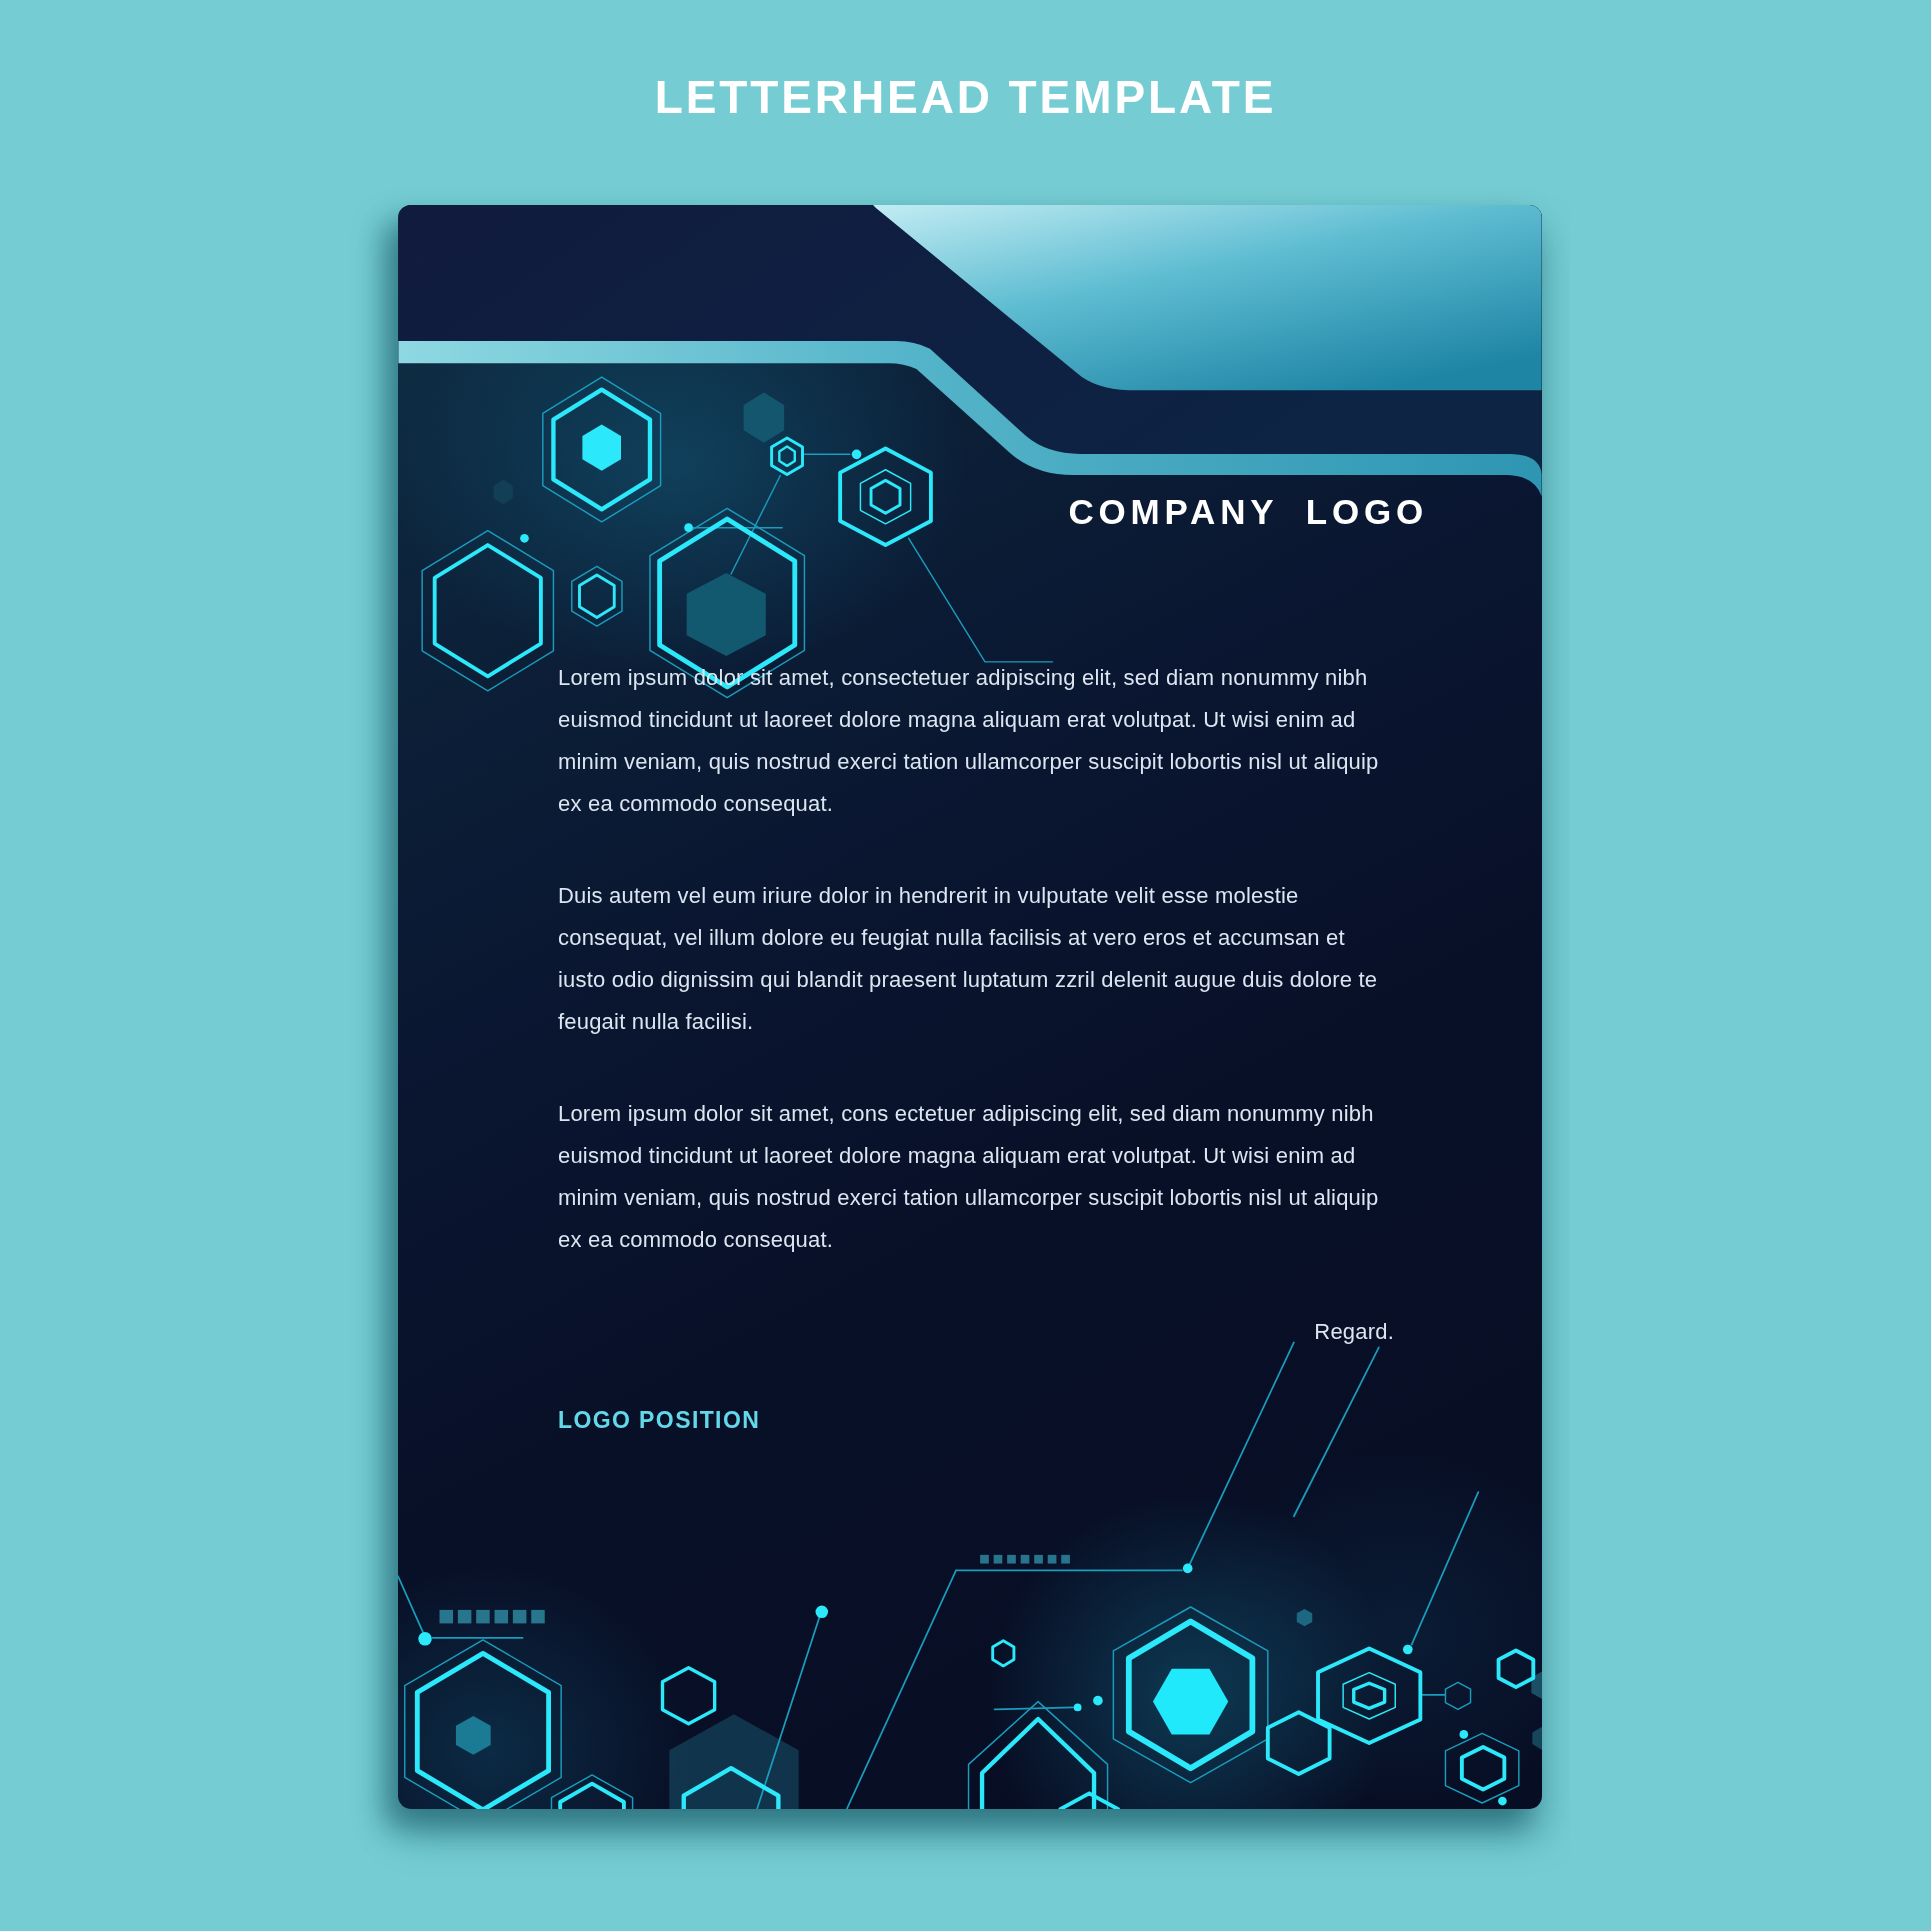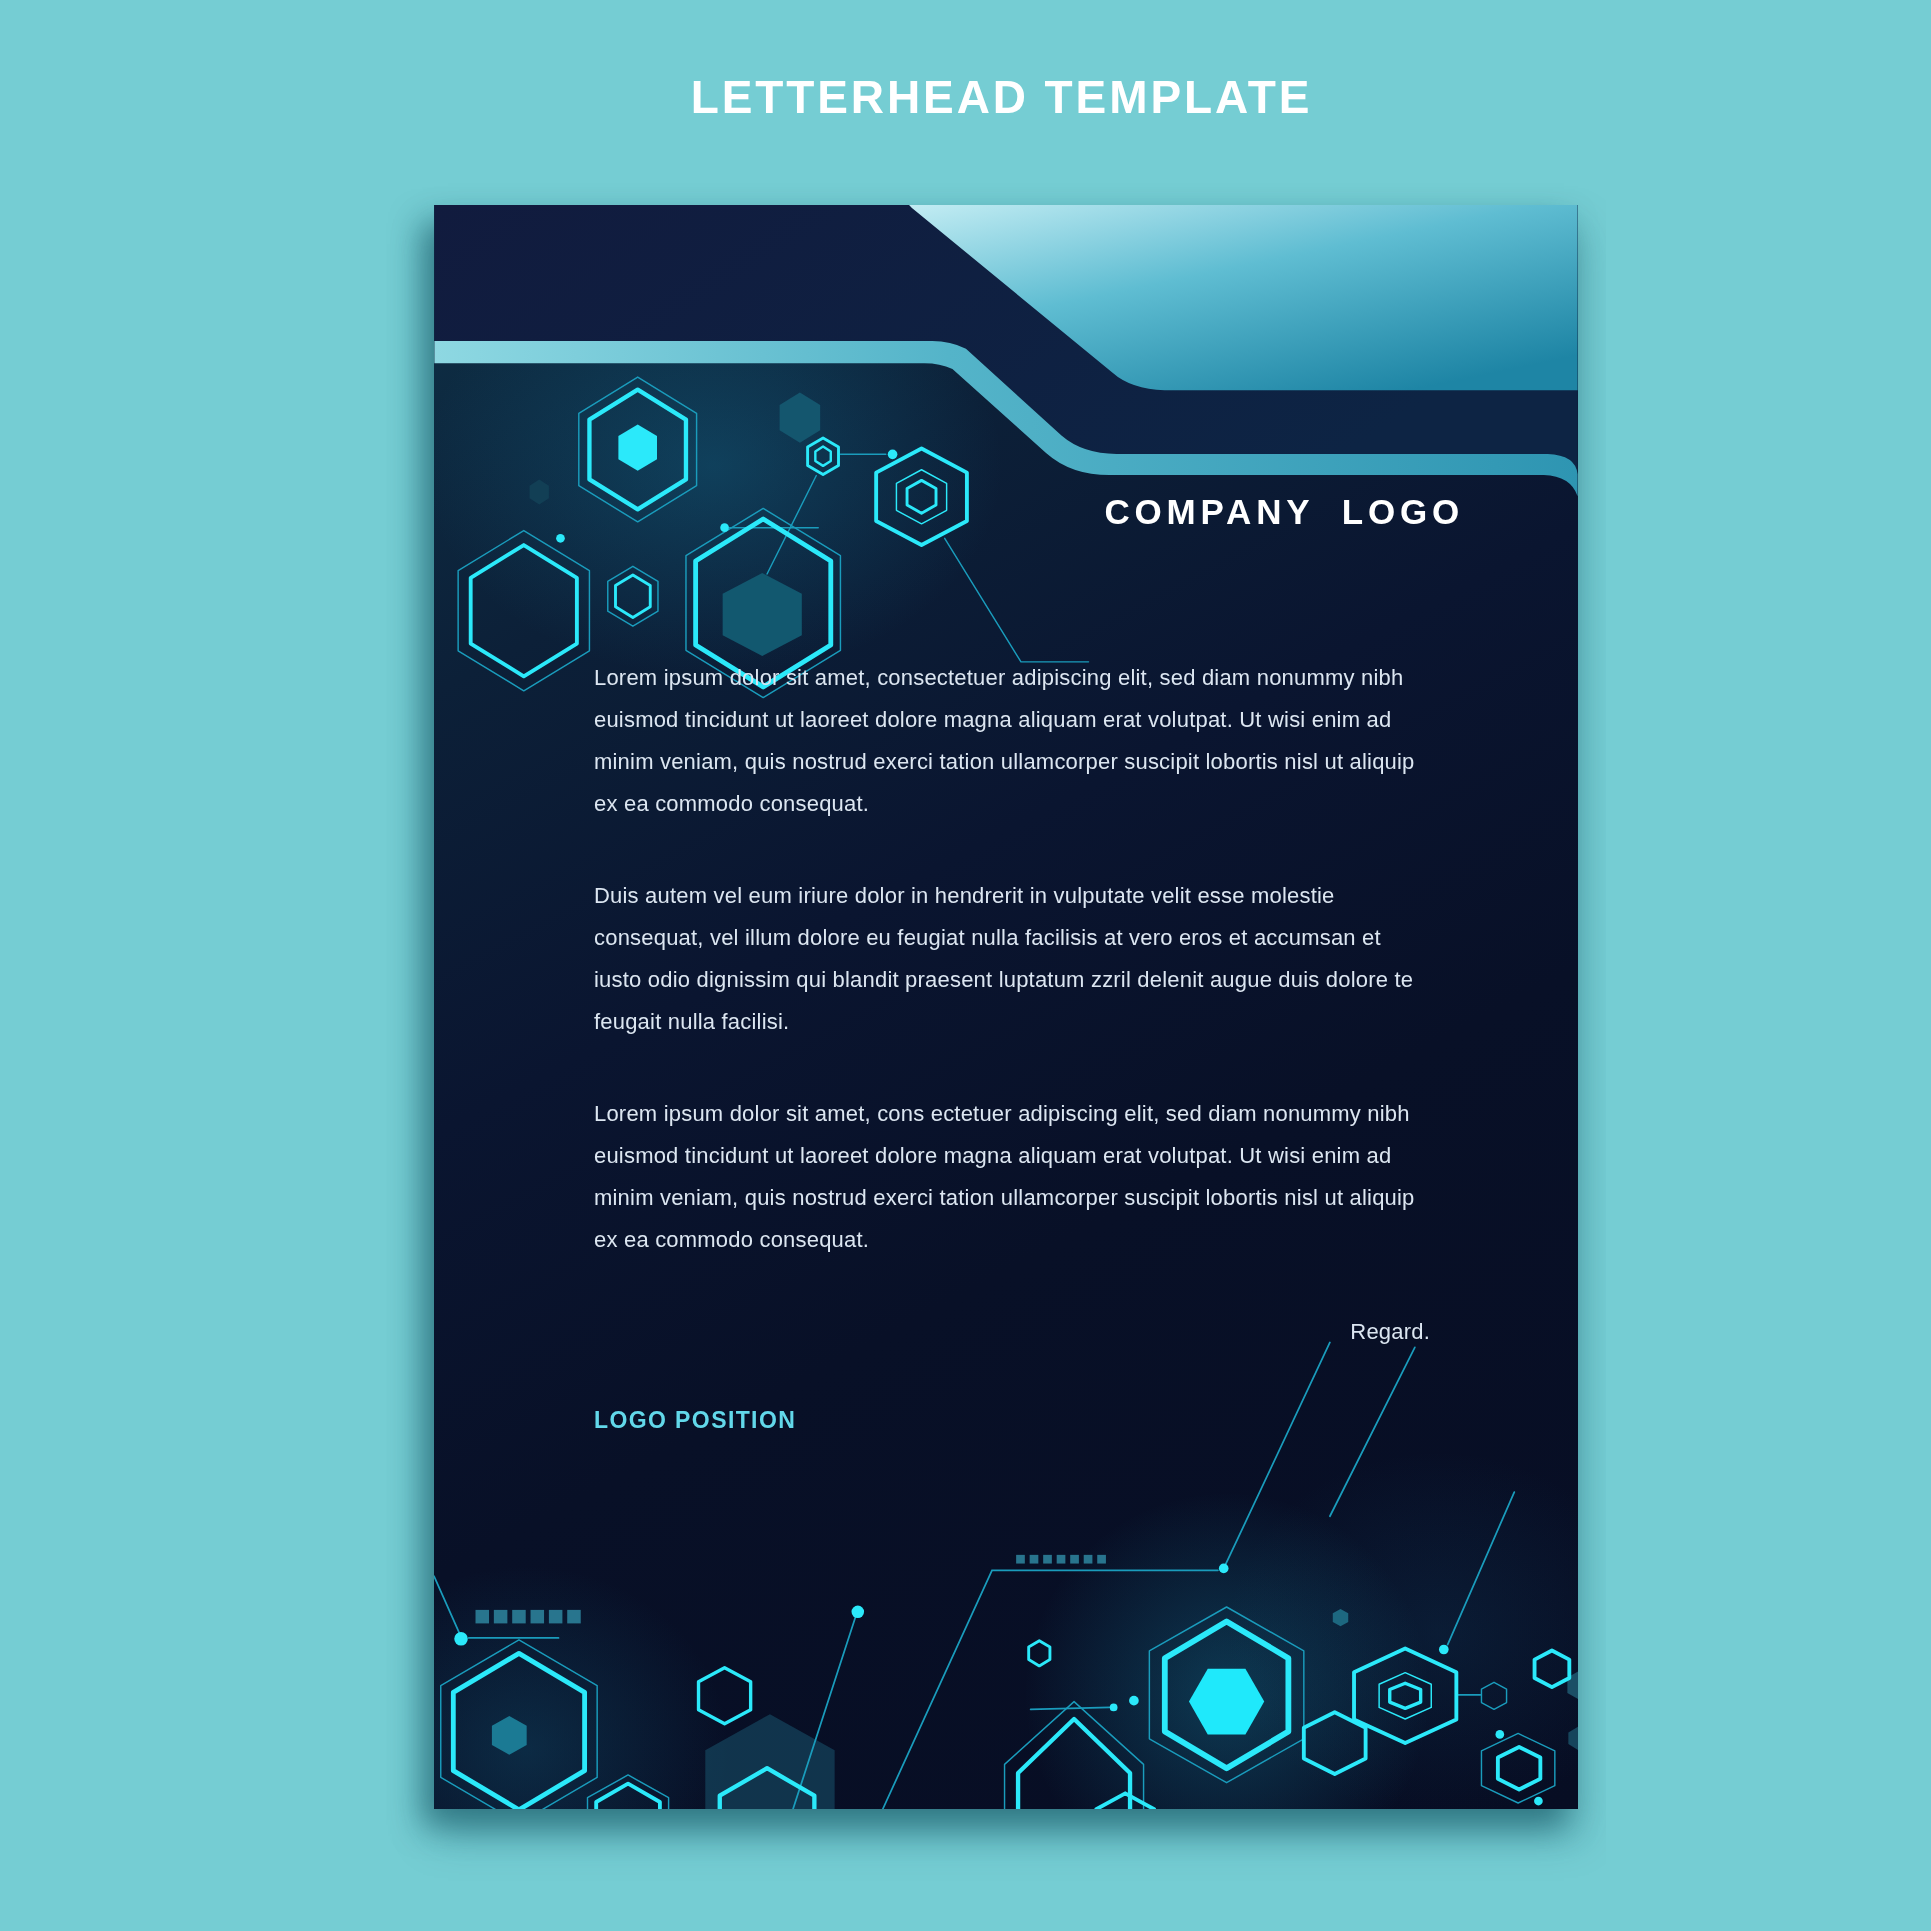--- a/index.html
+++ b/index.html
@@ -1,22 +1,22 @@
 <!DOCTYPE html>
 <html><head>
 <meta charset="utf-8">
 <style>
   html,body{margin:0;padding:0;}
   body{width:1931px;height:1931px;background:#75CDD3;font-family:"Liberation Sans",sans-serif;}
-  .canvas{position:relative;width:1570px;height:1931px;overflow:hidden;background:#75CDD3;margin-left:36px;}
+  .canvas{position:relative;width:1570px;height:1931px;overflow:hidden;background:#75CDD3;}
   .main-title{position:absolute;top:70px;left:0;width:1931px;text-align:center;margin:0;
     font-size:46px;font-weight:700;color:#FFFFFF;letter-spacing:2.9px;}
   .page{position:absolute;left:398px;top:205px;width:1144px;height:1604px;overflow:hidden;
     background:linear-gradient(152deg,#0E3147 0%,#0C2038 22%,#0A1530 42%,#081027 62%,#070D23 100%);
-    box-shadow:-13.5px 17.4px 29px rgba(18,82,96,.55), 0 25px 39px rgba(18,82,96,.35);}
+    box-shadow:-13.5px 17.4px 29px rgba(18,82,96,.55), 0 25px 39px rgba(18,82,96,.35);border-radius:13px;}
   .glow{position:absolute;border-radius:50%;pointer-events:none;}
   .g1{left:-9.7px;top:48px;width:579px;height:425px;background:radial-gradient(closest-side,rgba(24,140,178,.28),rgba(24,140,178,0));}
   .g2{left:590px;top:1287px;width:406px;height:406px;background:radial-gradient(closest-side,rgba(35,210,245,.22),rgba(35,210,245,0));}
   .g3{left:-111px;top:1361px;width:406px;height:367px;background:radial-gradient(closest-side,rgba(25,130,165,.24),rgba(25,130,165,0));}
   .g4{left:792px;top:1246px;width:425px;height:367px;background:radial-gradient(closest-side,rgba(28,115,155,.14),rgba(28,115,155,0));}
   .header-svg{position:absolute;left:0;top:0;}
   .decor-svg{position:absolute;left:0;top:0;pointer-events:none;}
   .logo-text{position:absolute;top:287px;right:114px;margin:0;
     font-size:35px;font-weight:700;color:#FFFFFF;letter-spacing:4.8px;word-spacing:13.5px;}
   .content{position:absolute;left:160px;top:452px;width:850px;}

